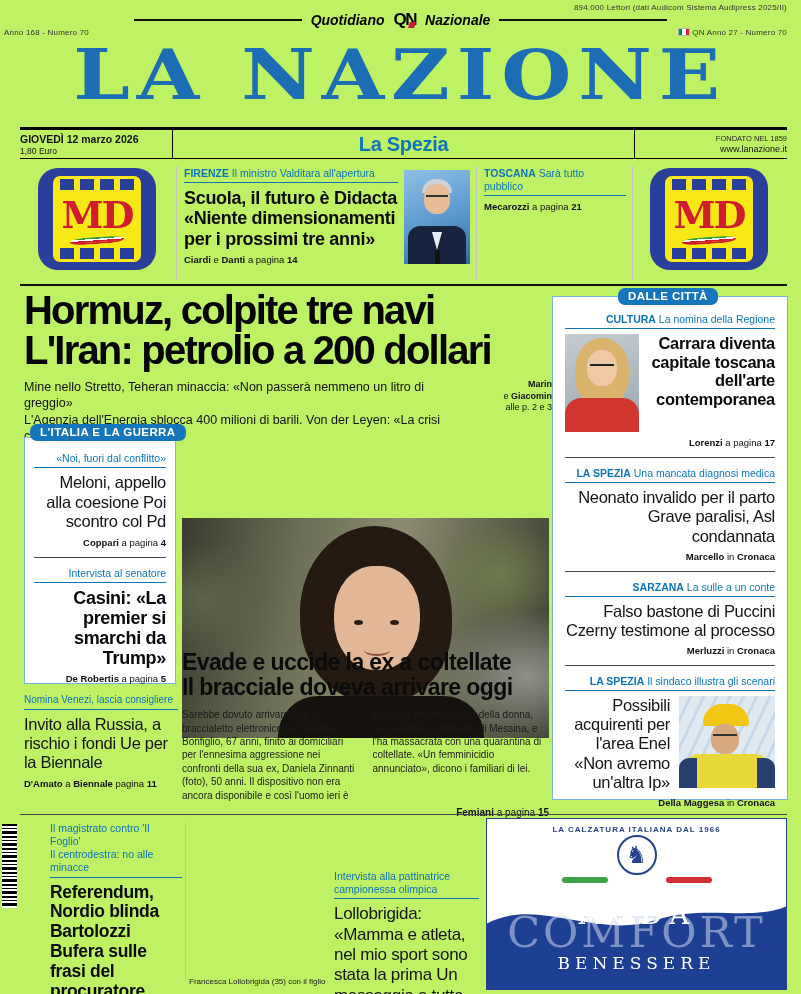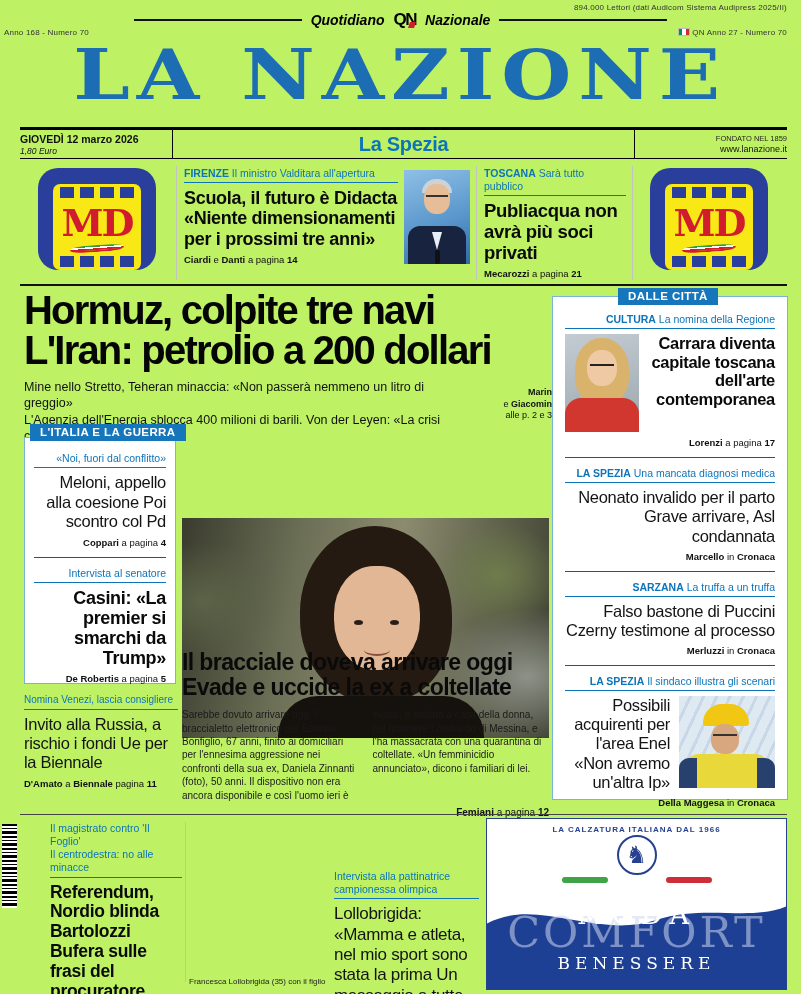--- a/index.html
+++ b/index.html
@@ -20,41 +20,41 @@
   
   .masthead { top:38px; left:0; right:0; text-align:center; }
   .masthead span { display:inline-block; font-family:"DejaVu Serif", serif; font-weight:700; font-size:70px;
                    line-height:1.05; color:#1d6db5; letter-spacing:6px; transform:scaleX(1.15); white-space:nowrap; }
 
   
   .dateline { top:127px; left:20px; width:767px; height:32px; border-top:3px solid #000; border-bottom:1px solid #000;
               display:flex; align-items:stretch; }
   .dl-left { width:152px; padding-top:3px; }
   .dl-date { font-size:10.5px; font-weight:800; }
-  .dl-price { font-size:8.5px; margin-top:1px;font-style:italic; }
+  .dl-price { font-size:8.5px; margin-top:1px; }
   .dl-sep { width:1px; background:#000; }
   .dl-center { flex:1; display:flex; align-items:center; justify-content:center; }
   .dl-edition { font-size:20px; font-weight:800; color:#0d74ba; letter-spacing:-.3px; }
   .dl-right { width:152px; text-align:right; padding-top:4px; }
   .dl-founded { font-size:7.5px; color:#222; }
   .dl-site { font-size:9px; margin-top:1px; }
 
   
   .tag { font-weight:800; color:#0d74ba; }
   .kick { color:#0d74ba; }
   .kickline { font-size:10.5px; border-bottom:1.5px solid #0d74ba; padding-bottom:2px; margin-bottom:5px; line-height:1.25; }
   .byline { font-size:9.5px; color:#111; margin-top:5px; }
   .byline b { font-weight:800; }
   .hb { font-weight:800; color:#0a0a0a; letter-spacing:-.3px; }
   .hl { font-weight:400; color:#141414; letter-spacing:-.3px; }
   .vsep { width:1px; background:#c2c2c2; }
   .story-div { border-top:1px solid #4a4a4a; margin:9px 0; }
 
   
-  .md { width:118px; height:102px; background:#2a3f9b; border-radius:20px; display:flex; align-items:flex-end; justify-content:center; }
+  .md { width:118px; height:102px; background:#2a3f9b; border-radius:20px; display:flex; align-items:center; justify-content:center; }
   .md-in { width:88px; height:86px; background:#f7e816; border-radius:7px; position:relative;
            display:flex; flex-direction:column; align-items:center; justify-content:center; }
   .md-holes { position:absolute; left:7px; right:7px; display:flex; justify-content:space-between; }
   .md-holes.t { top:3px; } .md-holes.b { bottom:3px; }
   .md-holes i { width:14px; height:11px; background:#2a3f9b; }
   .md-word { font-family:"DejaVu Serif", serif; font-weight:800; font-size:38px; color:#d11c2e; letter-spacing:-2px; line-height:1; margin-top:2px; }
   .md-flag { width:54px; height:7px; margin-top:3px; border-radius:50%/70%; transform:rotate(-4deg);
              background:linear-gradient(180deg,#2f9e41 0 34%,#fff 34% 64%,#d11c2e 64% 100%); border-bottom:2px solid #d11c2e; }
 
   
@@ -94,26 +94,26 @@
   .ph-center .face { position:absolute; top:48px; left:152px; width:86px; height:104px; background:#e2b795; border-radius:46% 46% 48% 48%; }
   .ph-center .bangs { position:absolute; top:40px; left:140px; width:112px; height:42px; background:#241a12; border-radius:0 60% 20% 55%; }
   .ph-center .eye { position:absolute; width:9px; height:5px; background:#2a1d15; border-radius:50%; top:102px; }
   .ph-center .eye.l { left:172px; } .ph-center .eye.r { left:208px; }
   .ph-center .smile { position:absolute; top:126px; left:182px; width:26px; height:12px; border-bottom:2.5px solid #8a4f3c; border-radius:50%; }
   .ph-center .jacket { position:absolute; bottom:0; left:96px; width:206px; height:42px; background:#15120e; border-radius:40px 40px 0 0; }
 
   
   .main-h { font-size:40px; font-weight:800; line-height:1.0; letter-spacing:-1.8px; color:#050505; }
   .deck { font-size:12.5px; line-height:1.3; color:#111; }
-  .credit { font-size:9px; line-height:1.3; text-align:right;margin-top:8px; }
+  .credit { font-size:9px; line-height:1.3; text-align:right; }
   .credit b { font-weight:800; }
 
   
   .blue-box { border:1.5px solid #79b2dc; background:#fff;text-align:right; }
-  .badge { background:#1576bb; color:#fff; font-weight:800; font-size:11.5px; padding:2px 10px 3px; letter-spacing:.4px; white-space:nowrap; }
+  .badge { background:#1576bb; color:#fff; font-weight:800; font-size:11.5px; padding:2px 10px 3px; letter-spacing:.4px; white-space:nowrap;border-radius:7px; }
   .rc-head-b { font-size:16.5px; line-height:1.12; }
   .rc-head-l { font-size:16.5px; line-height:1.16; }
   .lc-head-l { font-size:16.5px; line-height:1.18; }
   .lc-head-b { font-size:18px; line-height:1.12; }
 
   
   .cs-h { font-size:23px; font-weight:800; line-height:1.07; letter-spacing:-.6px; color:#0a0a0a; }
   .cs-body { display:flex; gap:14px; margin-top:9px; }
   .cs-col { flex:1; font-size:10px; line-height:1.34; color:#1a1a1a; }
 
@@ -209,21 +209,20 @@
       <div class="face"></div>
       <div class="glasses"></div>
       <div class="suit"></div>
       <div class="shirt"></div>
       <div class="mic"></div>
   </div>
   <div class="abs vsep" style="left:476px; top:166px; height:114px;"></div>
 
   <div class="abs" style="left:484px; top:167px; width:142px;">
     <div class="kickline"><span class="tag">TOSCANA</span><span class="kick"> Sarà tutto pubblico</span></div>
-    <div class="hb ts-head">Publiacqua non avrà più soci privati</div>
     <p class="byline"><b>Mecarozzi</b><span> a pagina </span><b>21</b></p>
   </div>
   <div class="abs vsep" style="left:632px; top:166px; height:114px;"></div>
   <div class="abs md" style="left:650px; top:168px;">
     <div class="md-in">
       <div class="md-holes t">
           <i></i>
           <i></i>
           <i></i>
           <i></i>
@@ -277,49 +276,49 @@
   <div class="abs ph ph-center" style="left:182px; top:424px; width:367px; height:220px;">
     <div class="hair"></div>
       <div class="bangs"></div>
       <div class="face"></div>
     <div class="eye l"></div>
       <div class="eye r"></div>
       <div class="smile"></div>
       <div class="jacket"></div>
   </div>
   <div class="abs" style="left:182px; top:650px; width:367px;">
+    <div class="cs-h">Evade e uccide la ex a coltellate</div>
     <div class="cs-h">Il bracciale doveva arrivare oggi</div>
-    <div class="cs-h">Evade e uccide la ex a coltellate</div>
     <div class="cs-body">
       <div class="cs-col">Sarebbe dovuto arrivare oggi il braccialetto elettronico per Santino Bonfiglio, 67 anni, finito ai domiciliari per l'ennesima aggressione nei confronti della sua ex, Daniela Zinnanti (foto), 50 anni. Il dispositivo non era ancora disponibile e così l'uomo ieri è</div>
       <div class="cs-col">evaso, è andato a casa della donna, nel quartiere Lombardo di Messina, e l'ha massacrata con una quarantina di coltellate. «Un femminicidio annunciato», dicono i familiari di lei.</div>
     </div>
-    <p class="byline" style="text-align:right; font-size:10px;"><b>Femiani</b><span> a pagina </span><b>12</b></p>
+    <p class="byline" style="text-align:right; font-size:10px;"><b>Femiani</b><span> a pagina </span><b>15</b></p>
   </div>
 
   <div class="abs blue-box" style="left:552px; top:296px; width:236px; height:504px; padding:16px 12px 8px;">
     <div class="kickline"><span class="tag">CULTURA</span><span class="kick"> La nomina della Regione</span></div>
     <div style="display:flex; gap:9px;">
       <div class="ph ph-carrara" style="width:74px; height:98px; flex:none;">
         <div class="hair"></div>
           <div class="face"></div>
           <div class="glasses"></div>
           <div class="jacket"></div>
       </div>
       <div class="hb rc-head-b">Carrara diventa capitale toscana dell'arte contemporanea</div>
     </div>
     <p class="byline"><b>Lorenzi</b><span> a pagina </span><b>17</b></p>
 
     <div class="story-div"></div>
     <div class="kickline"><span class="tag">LA SPEZIA</span><span class="kick"> Una mancata diagnosi medica</span></div>
-    <div class="hl rc-head-l">Neonato invalido per il parto Grave arrivare, Asl condannata</div>
+    <div class="hl rc-head-l">Neonato invalido per il parto Grave paralisi, Asl condannata</div>
     <p class="byline"><b>Marcello</b><span> in </span><b>Cronaca</b></p>
 
     <div class="story-div"></div>
-    <div class="kickline"><span class="tag">SARZANA</span><span class="kick"> La truffa a un truffa</span></div>
+    <div class="kickline"><span class="tag">SARZANA</span><span class="kick"> La sulle a un conte</span></div>
     <div class="hl rc-head-l">Falso bastone di Puccini Czerny testimone al processo</div>
     <p class="byline"><b>Merluzzi</b><span> in </span><b>Cronaca</b></p>
 
     <div class="story-div"></div>
     <div class="kickline"><span class="tag">LA SPEZIA</span><span class="kick"> Il sindaco illustra gli scenari</span></div>
     <div style="display:flex; gap:9px;">
       <div class="hl rc-head-l" style="flex:1;">Possibili acquirenti per l'area Enel «Non avremo un'altra Ip»</div>
       <div class="ph ph-helmet" style="width:96px; height:92px; flex:none;">
         <div class="hat"></div>
           <div class="face"></div>

